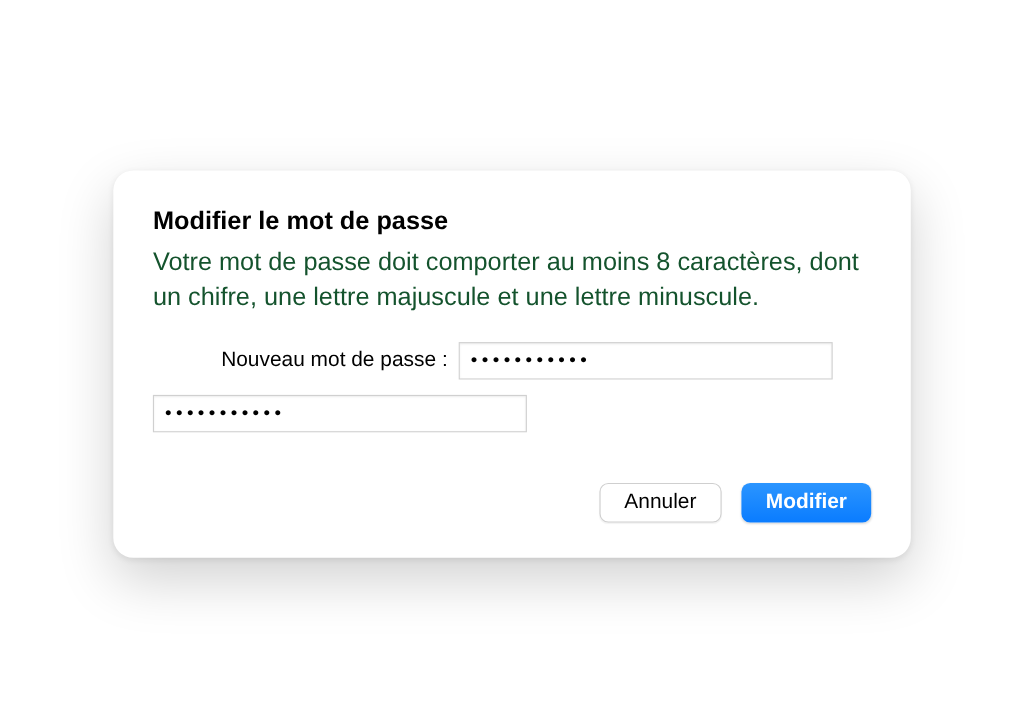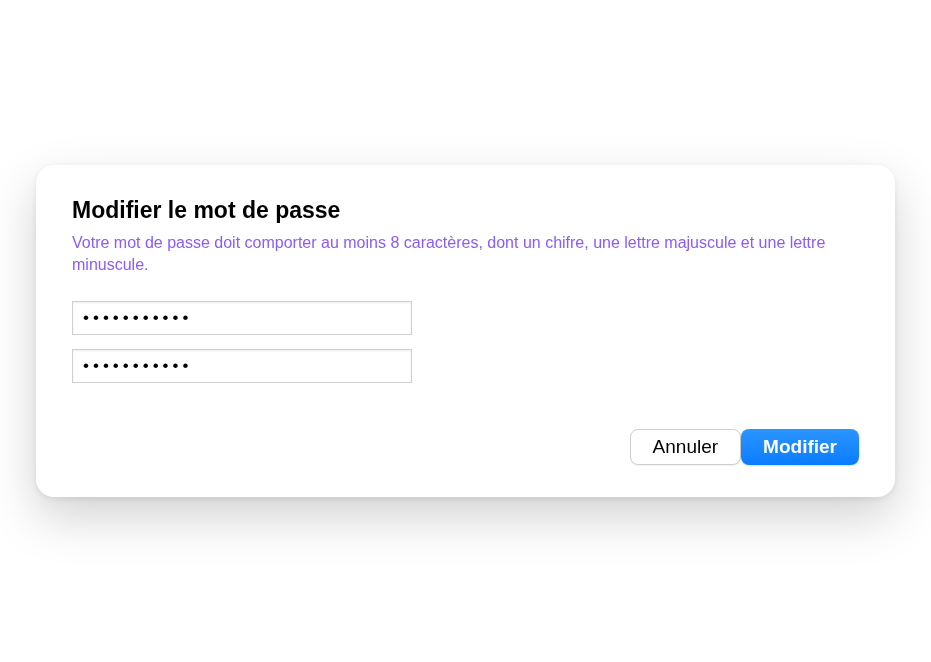--- a/index.html
+++ b/index.html
@@ -12,38 +12,38 @@
       font-family: -apple-system, BlinkMacSystemFont, "Helvetica Neue", Helvetica, Arial, sans-serif;
       background: #ffffff;
       width: 931px;
       height: 662px;
       display: flex;
       align-items: center;
       justify-content: center;
     }
     
     .dialog {
-      width: 859px;
+      width: 725px;
       background: #ffffff;
       border-radius: 18px;
       padding: 32px 36px 32px 36px;
       box-shadow: 0 20px 50px rgba(0,0,0,0.18), 0 2px 6px rgba(0,0,0,0.08);
     }
     
     .dialog-title {
       font-size: 23px;
       font-weight: 700;
       color: #000;
       margin-bottom: 8px;
     }
     
     .dialog-description {
-      font-size: 16px;
+      font-size: 23px;
       line-height: 1.35;
-      color: #8b5cf6;
+      color: #14532d;
       margin-bottom: 26px;
     }
     
     .form-row {
       display: flex;
       align-items: center;
       margin-bottom: 14px;
     }
     
     .form-label {
@@ -64,21 +64,21 @@
       padding: 4px 10px;
       letter-spacing: 4px;
       color: #000;
       font-family: Arial, sans-serif;
       max-width: 340px;
     }
     
     .button-row {
       display: flex;
       justify-content: flex-end;
-      gap: 0;
+      gap: 18px;
       margin-top: 46px;
     }
     
     .btn {
       height: 36px;
       padding: 0 22px;
       font-size: 19px;
       border-radius: 8px;
       cursor: pointer;
       border: none;
@@ -100,20 +100,21 @@
     }
   </style>
 </head>
 <body>
 
 <div class="dialog">
   <h1 class="dialog-title">Modifier le mot de passe</h1>
   <p class="dialog-description">Votre mot de passe doit comporter au moins 8 caractères, dont un chifre, une lettre majuscule et une lettre minuscule.</p>
 
   <div class="form-row">
+    <label class="form-label">Nouveau mot de passe :</label>
     <input type="password" class="form-input" value="•••••••••••" style="">
   </div>
 
   <div class="form-row">
     <input type="password" class="form-input" value="•••••••••••" style="">
   </div>
 
   <div class="button-row">
     <button class="btn btn-secondary">Annuler</button>
     <button class="btn btn-primary">Modifier</button>

